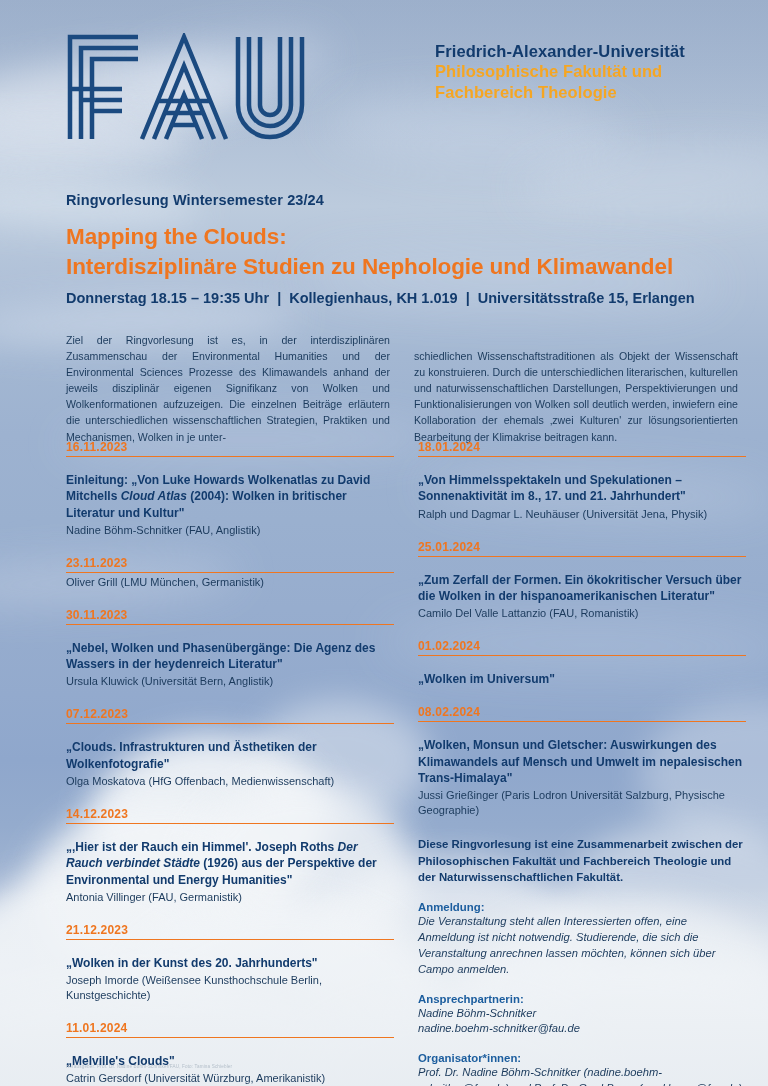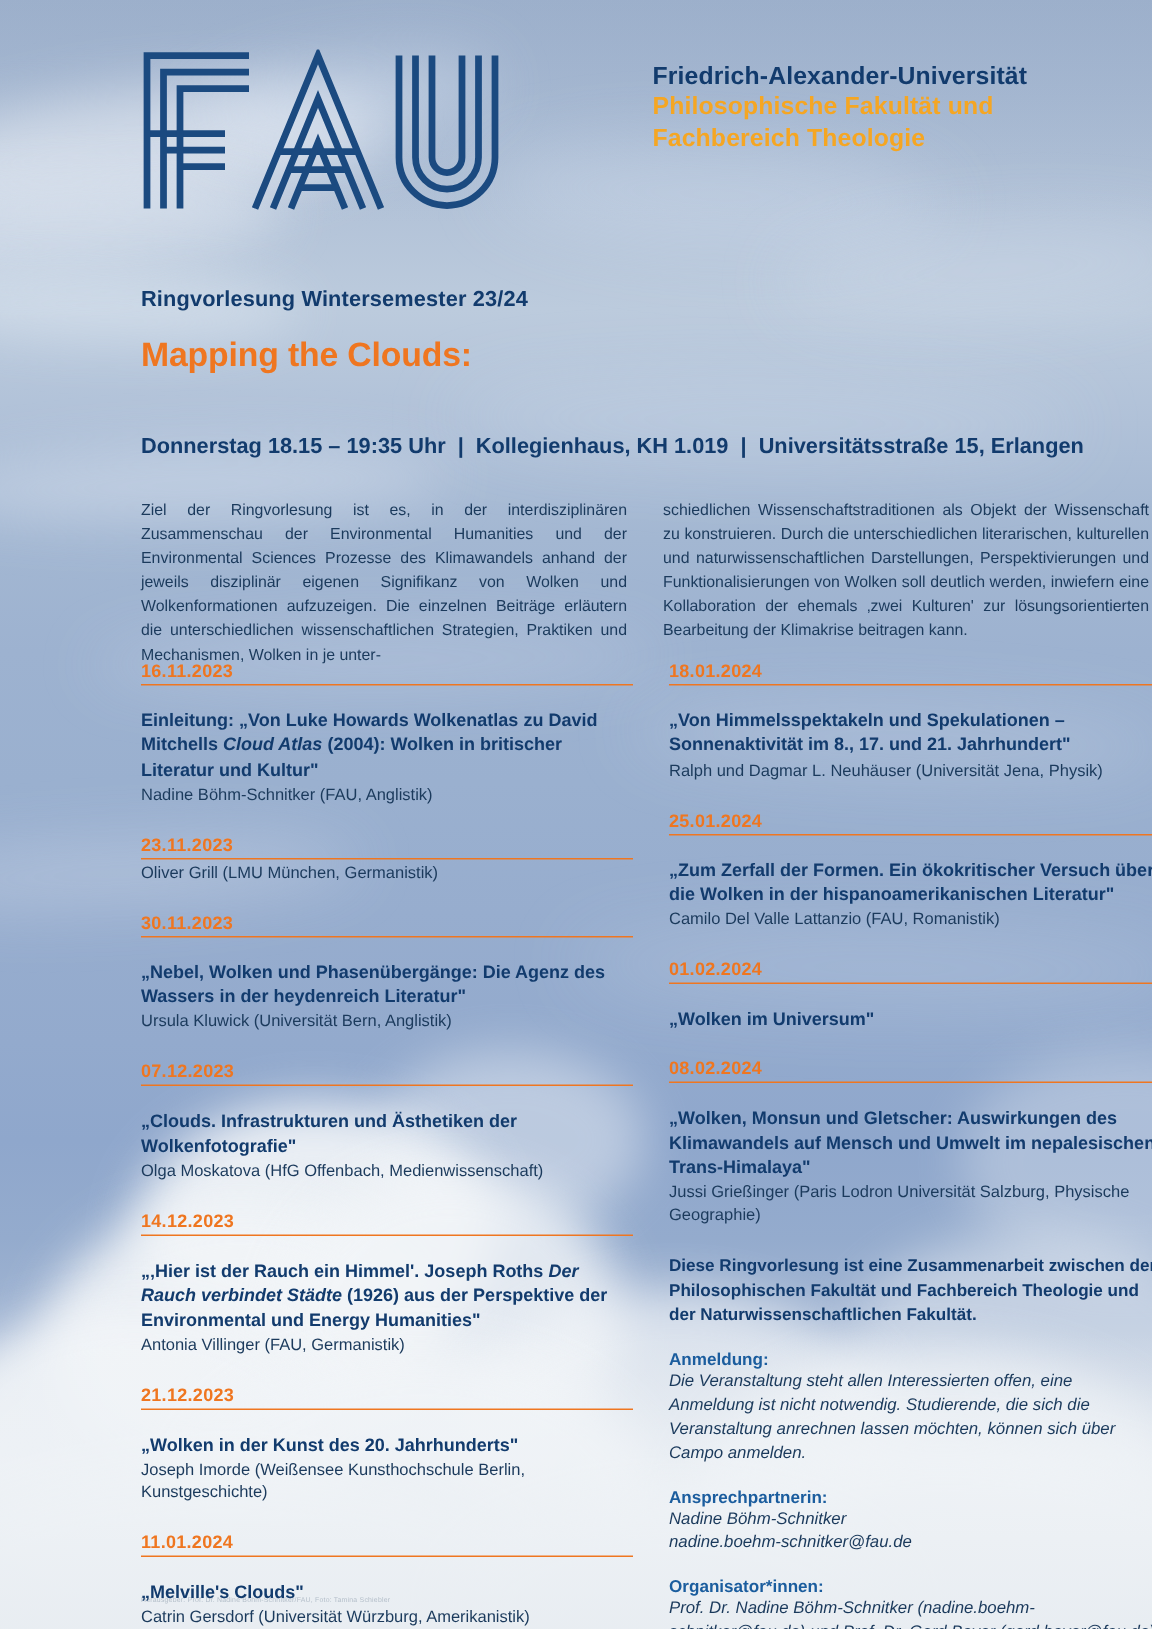--- a/index.html
+++ b/index.html
@@ -21,21 +21,20 @@
       #9ab0cf 48%,
       #97adce 56%,
       #93aacd 64%,
       #8fa7cc 70%,
       #94abcd 76%,
       #a3b6d3 82%,
       #b9c7da 88%,
       #ccd5e0 93%,
       #d8dfe6 97%,
       #dde3e9 100%);
-    padding-left:28px;
   }
 
   
   .sky-layer{position:absolute;left:0;top:0;width:100%;height:100%;pointer-events:none;}
   .cl{position:absolute;border-radius:50%;filter:blur(14px);}
 
   
   .c1{left:-70px;top:60px;width:330px;height:80px;background:rgba(238,243,248,.55);transform:rotate(-6deg);filter:blur(18px);}
   .c2{left:-110px;top:120px;width:300px;height:60px;background:rgba(228,236,245,.45);transform:rotate(-3deg);filter:blur(16px);}
   .c3{left:-60px;top:180px;width:260px;height:48px;background:rgba(232,239,247,.40);transform:rotate(2deg);filter:blur(16px);}
@@ -78,21 +77,21 @@
   .logo{position:absolute;left:66px;top:33px;}
   .uni-block{position:absolute;right:33px;top:41px;text-align:left;width:300px;}
   .uni-main{color:#123b6d;font-size:16.5px;font-weight:bold;line-height:1.24;letter-spacing:.1px;}
   .uni-sub{color:#f5a623;font-size:16.5px;font-weight:bold;line-height:1.24;letter-spacing:.1px;}
 
   .kicker{position:absolute;left:66px;top:192px;color:#123b6d;font-size:14.5px;font-weight:600;letter-spacing:.1px;}
   .title{position:absolute;left:66px;top:222px;width:680px;color:#ef7620;font-size:22.5px;font-weight:bold;line-height:1.32;letter-spacing:-.1px;}
   .when{position:absolute;left:66px;top:290px;color:#123b6d;font-size:14.5px;font-weight:bold;letter-spacing:0;}
   .when .sep{color:#123b6d;padding:0 4px;}
 
-  .intro{position:absolute;left:66px;top:332px;width:672px;display:flex;gap:24px;}
+  .intro{position:absolute;left:66px;top:332px;width:672px;display:flex;gap:24px;align-items:flex-end;}
   .intro p{margin:0;width:324px;color:#1b3a5c;font-size:10.6px;line-height:1.52;text-align:justify;}
 
   .columns{position:absolute;left:66px;top:440px;width:680px;display:flex;gap:24px;}
   .col{width:328px;}
 
   .entry{margin-bottom:18px;}
   .entry .date{color:#ef7620;font-size:12px;font-weight:bold;letter-spacing:.2px;padding-bottom:2px;border-bottom:1px solid #ef7620;display:block;}
   .entry .etitle{color:#123b6d;font-size:12px;font-weight:bold;line-height:1.36;margin-top:15px;}
   .entry .etitle em{font-style:italic;}
   .entry .speaker{color:#1b3a5c;font-size:11px;line-height:1.36;margin-top:2px;}
@@ -172,20 +171,21 @@
         <div class="uni-main">Friedrich-Alexander-Universität</div>
         <div class="uni-sub">Philosophische Fakultät und</div>
         <div class="uni-sub">Fachbereich Theologie</div>
       </div>
     </div>
 
     <div class="kicker">Ringvorlesung Wintersemester 23/24</div>
 
     <div class="title">
       <div>Mapping the Clouds:</div>
+      <div>Interdisziplinäre Studien zu Nephologie und Klimawandel</div>
     </div>
 
     <div class="when">
       <span>Donnerstag 18.15 – 19:35 Uhr</span>
       <span class="sep">|</span>
       <span>Kollegienhaus, KH 1.019</span>
       <span class="sep">|</span>
       <span>Universitätsstraße 15, Erlangen</span>
     </div>
 

